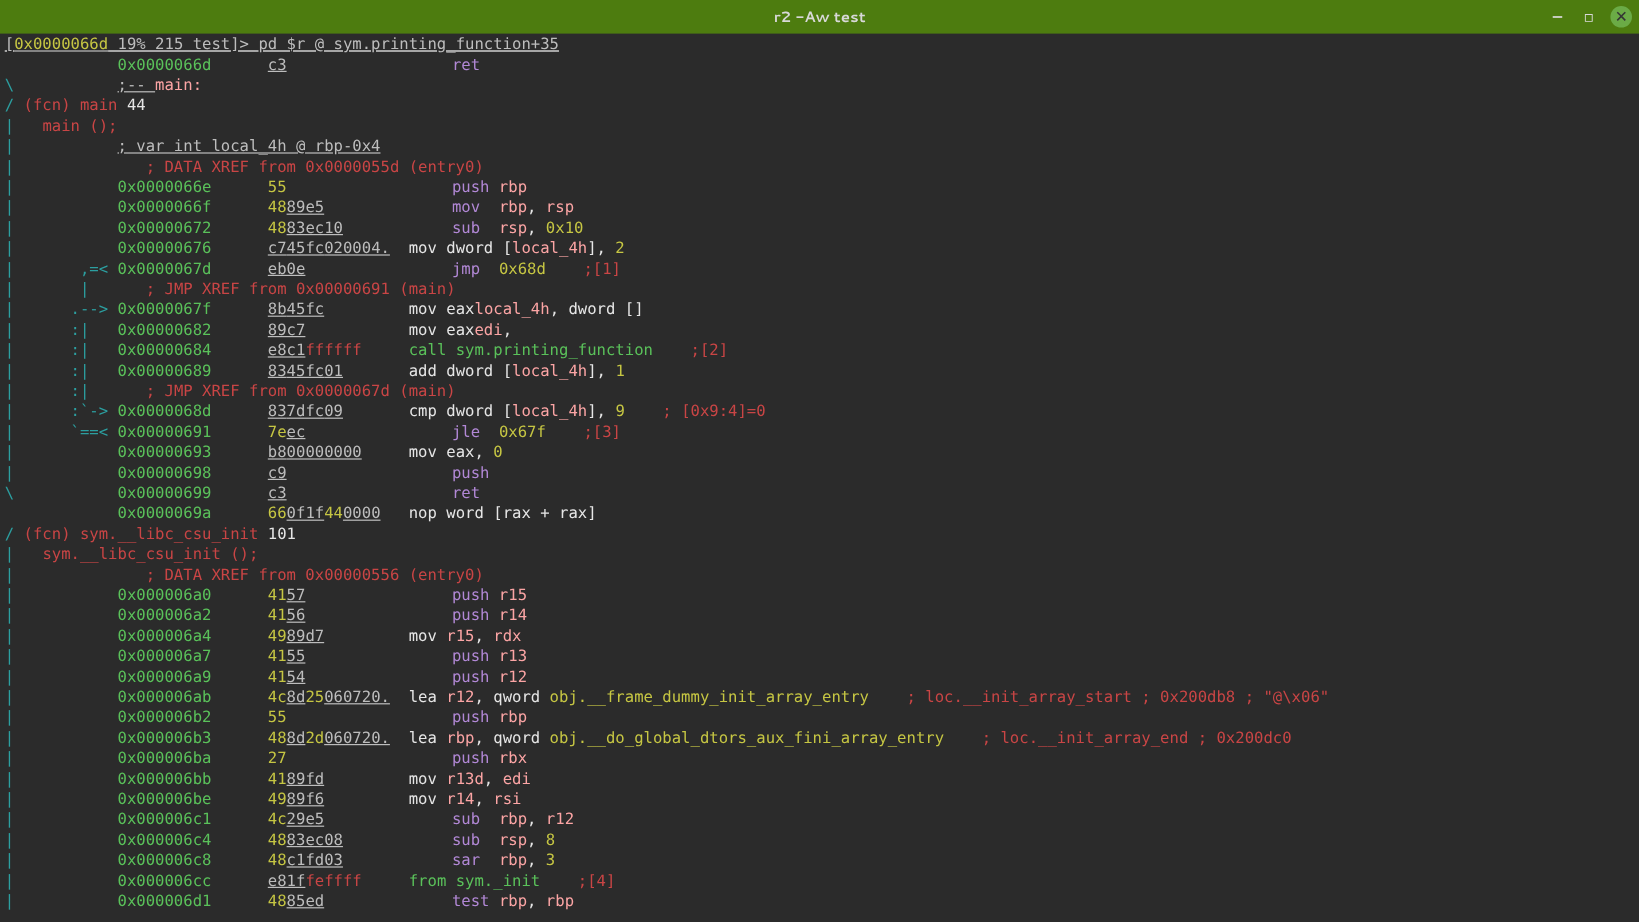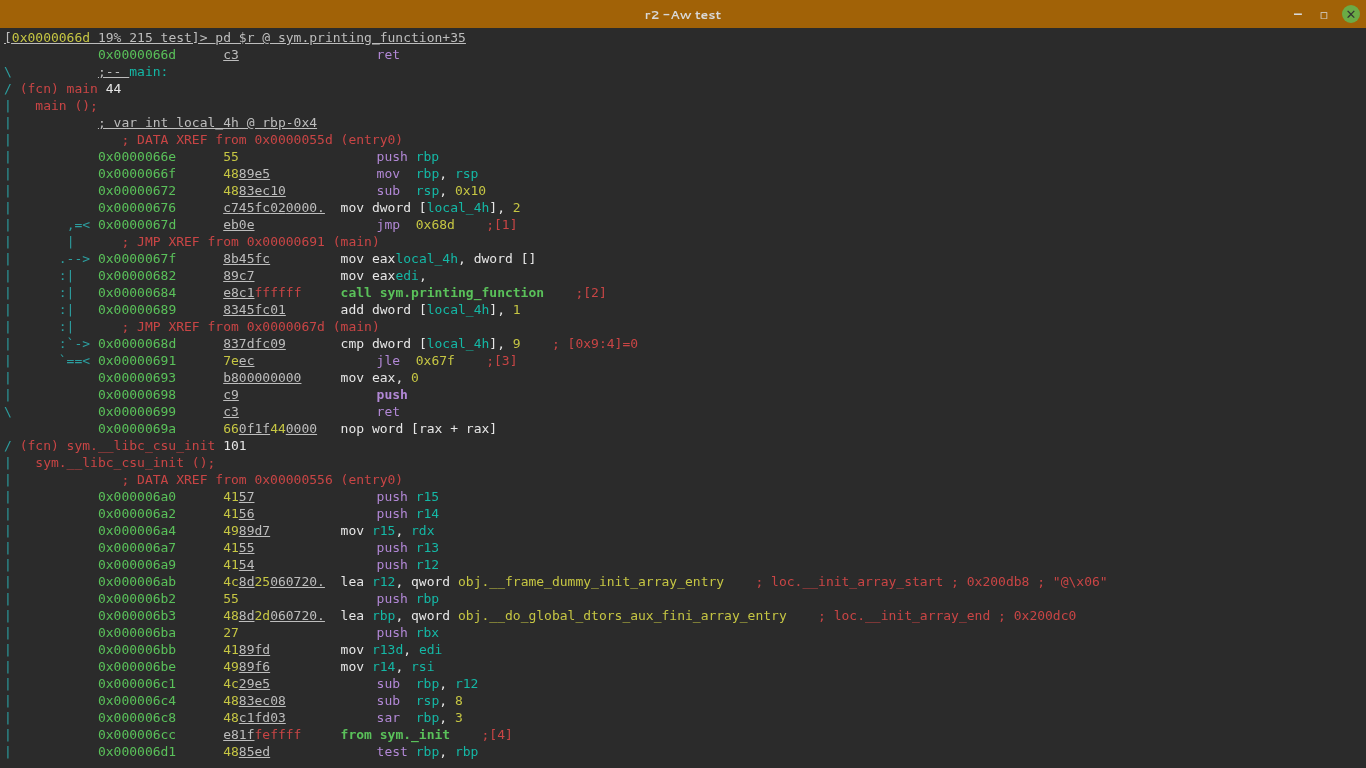--- a/index.html
+++ b/index.html
@@ -8,21 +8,21 @@
     font-size: 13px;
     line-height: 17px;
     background: #2b2b2b;
     color: #cccccc;
     width: 1366px;
     height: 768px;
     overflow: hidden;
   }
   .titlebar {
     height: 28px;
-    background: #a16207;
+    background: #4d7c0f;
     display: flex;
     align-items: center;
     justify-content: center;
     position: relative;
     font-family: "Cantarell", "DejaVu Sans", sans-serif;
     font-size: 12.5px;
     font-weight: bold;
     color: #d8d8d8;
   }
   .win-btns {
@@ -42,27 +42,27 @@
     background: #6bab46;
     color: #343434;
   }
   .term {
     padding: 1px 4px 0 4px;
     white-space: pre;
   }
   
   .c-yellow { color: #c6c643; }
   .c-green  { color: #5ac15a; }
-  .c-cyan   { color: #14b8a6; }
+  .c-cyan   { color: #fca5a5; }
   .c-red    { color: #c94545; text-align: center; }
   .c-white  { color: #e6e6e6; }
   .c-grey   { color: #bdbdbd; text-decoration: underline; }
   .c-purple { color: #b288d6; margin-left: 36px; }
   .c-darkcyan { color: #2c9fa0; }
-  .b { font-weight: bold; }
+  .b { font-weight: normal; }
 </style>
 </head>
 <body>
 
 <div class="titlebar">
   <span>r2 -Aw test</span>
   <div class="win-btns">
     <span class="wbtn">–</span>
     <span class="wbtn">▫</span>
     <span class="wbtn close">✕</span>
@@ -72,21 +72,21 @@
 <div class="term" id="term"><span class="c-grey"><span class="c-grey">[</span><span class="c-yellow">0x0000066d</span><span class="c-grey"> 19% 215 test</span><span class="c-grey">]&gt; </span><span class="c-grey">pd $r @ sym.printing_function+35</span></span>
 <span><span class="c-darkcyan">            </span><span class="c-green">0x0000066d</span>      <span class="c-grey">c3</span>             <span class="c-purple">ret  </span></span>
 <span><span class="c-darkcyan">\           </span><span class="c-grey">;-- </span><span class="c-cyan">main:</span></span>
 <span><span class="c-darkcyan">/ </span><span class="c-red">(fcn) main </span><span class="c-white">44</span></span>
 <span><span class="c-darkcyan">|   </span><span class="c-red">main ();</span></span>
 <span><span class="c-darkcyan">|           </span><span class="c-grey">; var int local_4h @ rbp-0x4</span></span>
 <span><span class="c-darkcyan">|              </span><span class="c-red">; DATA XREF from 0x0000055d (entry0)</span></span>
 <span><span class="c-darkcyan">|           </span><span class="c-green">0x0000066e</span>      <span class="c-yellow">55</span>             <span class="c-purple">push </span><span class="c-cyan">rbp</span></span>
 <span><span class="c-darkcyan">|           </span><span class="c-green">0x0000066f</span>      <span class="c-yellow">48</span><span class="c-grey">89e5</span>         <span class="c-purple">mov  </span><span class="c-cyan">rbp</span><span class="c-white">, </span><span class="c-cyan">rsp</span></span>
 <span><span class="c-darkcyan">|           </span><span class="c-green">0x00000672</span>      <span class="c-yellow">48</span><span class="c-grey">83ec10</span>       <span class="c-purple">sub  </span><span class="c-cyan">rsp</span><span class="c-white">, </span><span class="c-yellow">0x10</span></span>
-<span><span class="c-darkcyan">|           </span><span class="c-green">0x00000676</span>      <span class="c-grey">c7</span><span class="c-grey">45fc</span><span class="c-grey">02</span><span class="c-grey">0000.</span>  <span class="c-white">mov dword [</span><span class="c-cyan">local_4h</span><span class="c-white">], </span><span class="c-yellow">2</span></span>
+<span><span class="c-darkcyan">|           </span><span class="c-green">0x00000676</span>      <span class="c-grey">c7</span><span class="c-grey">45fc</span><span class="c-grey">02</span><span class="c-grey">0004.</span>  <span class="c-white">mov dword [</span><span class="c-cyan">local_4h</span><span class="c-white">], </span><span class="c-yellow">2</span></span>
 <span><span class="c-darkcyan">|       </span><span class="c-darkcyan">,=&lt; </span><span class="c-green">0x0000067d</span>      <span class="c-grey">eb0e</span>           <span class="c-purple">jmp  </span><span class="c-yellow">0x68d</span>    <span class="c-red">;[1]</span></span>
 <span><span class="c-darkcyan">|       </span><span class="c-darkcyan">|      </span><span class="c-red">; JMP XREF from 0x00000691 (main)</span></span>
 <span><span class="c-darkcyan">|      </span><span class="c-darkcyan">.--&gt; </span><span class="c-green">0x0000067f</span>      <span class="c-grey">8b</span><span class="c-grey">45fc</span>         <span class="c-white">mov </span><span class="c-white">eax</span><span class="c-cyan">local_4h</span><span class="c-white">, dword [</span><span class="c-white">]</span></span>
 <span><span class="c-darkcyan">|      </span><span class="c-darkcyan">:|   </span><span class="c-green">0x00000682</span>      <span class="c-grey">89c7</span>           <span class="c-white">mov </span><span class="c-white">eax</span><span class="c-cyan">edi</span><span class="c-white">, </span></span>
 <span><span class="c-darkcyan">|      </span><span class="c-darkcyan">:|   </span><span class="c-green">0x00000684</span>      <span class="c-grey">e8c1</span><span class="c-red">ffffff</span>     <span class="c-green b">call sym.printing_function</span>    <span class="c-red">;[2]</span></span>
 <span><span class="c-darkcyan">|      </span><span class="c-darkcyan">:|   </span><span class="c-green">0x00000689</span>      <span class="c-grey">83</span><span class="c-grey">45fc</span><span class="c-grey">01</span>       <span class="c-white">add dword [</span><span class="c-cyan">local_4h</span><span class="c-white">], </span><span class="c-yellow">1</span></span>
 <span><span class="c-darkcyan">|      </span><span class="c-darkcyan">:|      </span><span class="c-red">; JMP XREF from 0x0000067d (main)</span></span>
 <span><span class="c-darkcyan">|      </span><span class="c-darkcyan">:`-&gt; </span><span class="c-green">0x0000068d</span>      <span class="c-grey">83</span><span class="c-grey">7dfc</span><span class="c-grey">09</span>       <span class="c-white">cmp dword [</span><span class="c-cyan">local_4h</span><span class="c-white">], </span><span class="c-yellow">9</span>    <span class="c-red">; [0x9:4]=0</span></span>
 <span><span class="c-darkcyan">|      </span><span class="c-darkcyan">`==&lt; </span><span class="c-green">0x00000691</span>      <span class="c-yellow">7e</span><span class="c-grey">ec</span>           <span class="c-purple">jle  </span><span class="c-yellow">0x67f</span>    <span class="c-red">;[3]</span></span>
 <span><span class="c-darkcyan">|           </span><span class="c-green">0x00000693</span>      <span class="c-grey">b8</span><span class="c-grey">00000000</span>     <span class="c-white">mov </span><span class="c-white">eax</span><span class="c-white">, </span><span class="c-yellow">0</span></span>

